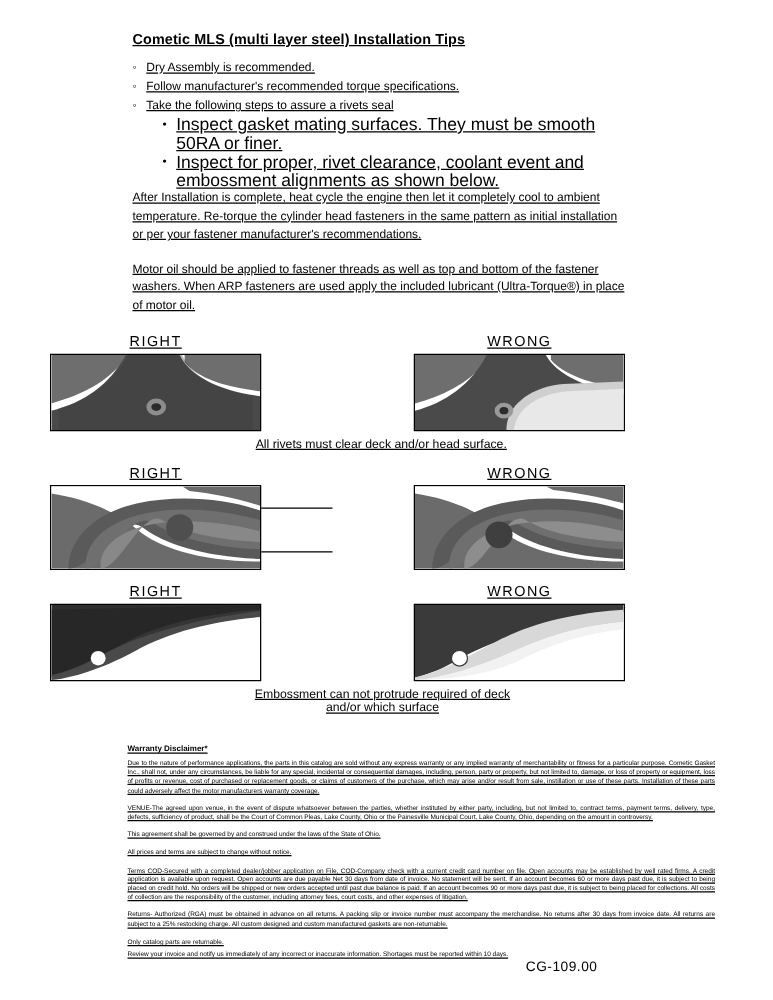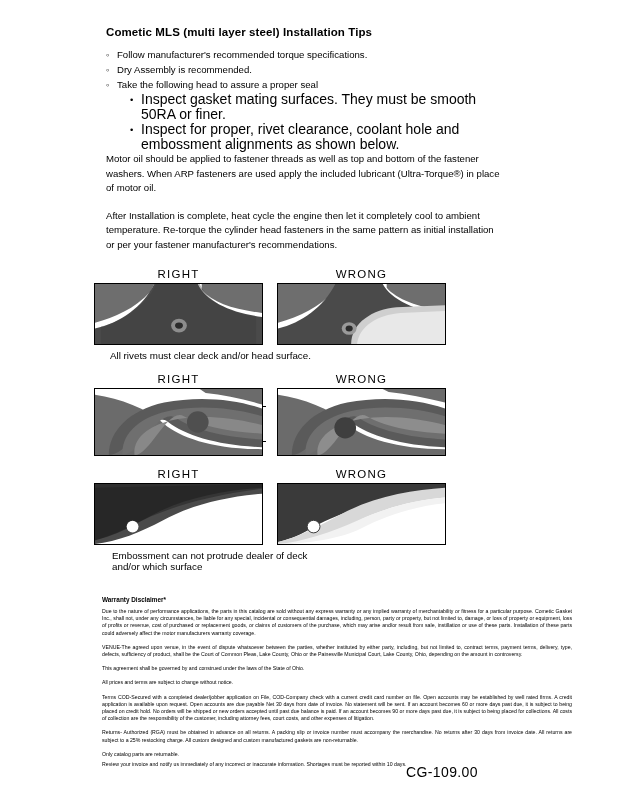--- a/index.html
+++ b/index.html
@@ -14,20 +14,21 @@
     color: #000000;
     position: relative;
     overflow: hidden;
   }
   .page {
     position: relative;
     width: 530px;
     height: 800px;
     box-sizing: border-box;
     padding: 26px 30px 10px 40px;
+    text-decoration: underline;
   }
 
   h1.title {
     font-size: 11.5px;
     font-weight: bold;
     margin: 0 0 9px 66px;
     letter-spacing: 0.1px;
   }
 
   ul.bullets {
@@ -85,21 +86,21 @@
     margin: 14px 0 0 66px;
   }
 
   
   .figures {
     margin-top: 16px;
     position: relative;
   }
   .fig-row {
     display: flex;
-    justify-content: center;
+    justify-content: space-between;
     gap: 14px;
   }
   .fig-col {
     width: 169px;
   }
   .fig-label {
     text-align: center;
     font-size: 11.5px;
     letter-spacing: 1.2px;
     margin-bottom: 3px;
@@ -112,21 +113,21 @@
     overflow: hidden;
     position: relative;
     background: #ffffff;
   }
   .fig-box.tall { height: 68px; }
   .fig-box svg { display: block; width: 100%; height: 100%; }
 
   .caption {
     font-size: 9.8px;
     margin: 5px 0 0 0;
-    text-align: left;
+    text-align: center;
     padding-left: 70px;
   }
 
   
   .callouts {
     position: absolute;
     left: 66px;
     top: 96px;
     width: 180px;
     text-align: right;
@@ -152,43 +153,43 @@
   .warranty p {
     font-size: 5.2px;
     line-height: 7.2px;
     margin: 0 0 7px 0;
     text-align: justify;
   }
   .docnum {
     position: absolute;
     right: 52px;
     bottom: 20px;
-    font-size: 14px;
+    font-size: 11px;
     letter-spacing: 0.4px;
   }
 </style>
 </head>
 <body>
 
 <div class="page">
 
   <h1 class="title">Cometic MLS (multi layer steel) Installation Tips</h1>
 
   <ul class="bullets">
+    <li>Dry Assembly is recommended.</li>
     <li>Follow manufacturer's recommended torque specifications.</li>
-    <li>Dry Assembly is recommended.</li>
-    <li>Take the following head to assure a proper seal</li>
+    <li>Take the following steps to assure a rivets seal</li>
   </ul>
   <ul class="sub" style="margin-left:78px;">
     <li>Inspect gasket mating surfaces.  They must be smooth 50RA or finer.</li>
-    <li>Inspect for proper, rivet clearance, coolant hole and embossment alignments as shown below.</li>
+    <li>Inspect for proper, rivet clearance, coolant event and embossment alignments as shown below.</li>
   </ul>
 
+  <p class="para">After Installation is complete, heat cycle the engine then let it completely cool to ambient temperature. Re-torque the cylinder head fasteners in the same pattern as initial installation or per your fastener manufacturer's recommendations.</p>
   <p class="para">Motor oil should be applied to fastener threads as well as top and bottom of the fastener washers. When ARP fasteners are used apply the included lubricant (Ultra-Torque®) in place of motor oil.</p>
-  <p class="para">After Installation is complete, heat cycle the engine then let it completely cool to ambient temperature. Re-torque the cylinder head fasteners in the same pattern as initial installation or per your fastener manufacturer's recommendations.</p>
 
   <div class="figures">
 
     <div class="fig-row">
       <div class="fig-col">
         <div class="fig-label">RIGHT</div>
         <div class="fig-box">
           <svg viewBox="0 0 169 62" preserveAspectRatio="none">
             <rect x="0" y="0" width="169" height="62" fill="#ffffff"></rect>
             <path d="M0,0 L169,0 L169,30 C140,26 120,20 108,6 L108,0 Z" fill="#6e6e6e"></path>
@@ -282,21 +283,21 @@
             <rect x="0" y="0" width="169" height="62" fill="#ffffff"></rect>
             <path d="M0,0 L169,0 L169,6 C118,12 66,26 30,48 C20,54 8,58 0,60 Z" fill="#3a3a3a"></path>
             <path d="M0,60 C20,56 44,42 70,28 C102,12 138,6 169,4 L169,14 C136,17 102,26 74,42 C52,54 24,62 0,62 Z" fill="#d8d8d8"></path>
             <path d="M0,62 C24,60 54,50 80,38 C110,24 142,16 169,14 L169,20 C140,23 110,32 84,46 C62,57 28,62 0,62 Z" fill="#f2f2f2"></path>
             <circle cx="36" cy="44" r="6.5" fill="#ffffff" stroke="#3a3a3a" stroke-width="1"></circle>
           </svg>
         </div>
       </div>
     </div>
     <div class="caption" style="padding-left:72px;">
-      <span>Embossment can not protrude dealer of deck</span><br>
+      <span>Embossment can not protrude required of deck</span><br>
       <span>and/or which surface</span>
     </div>
   </div>
 
   <div class="warranty">
     <h3>Warranty Disclaimer*</h3>
     <p>Due to the nature of performance applications, the parts in this catalog are sold without any express warranty or any implied warranty of merchantability or fitness for a particular purpose.  Cometic Gasket Inc., shall not, under any circumstances, be liable for any special, incidental or consequential damages, including, person, party or property, but not limited to, damage, or loss of property or equipment, loss of profits or revenue, cost of purchased or replacement goods, or claims of customers of the purchase, which may arise and/or result from sale, instillation or use of these parts.  Installation of these parts could adversely affect the motor manufacturers warranty coverage.</p>
     <p>VENUE-The agreed upon venue, in the event of dispute whatsoever between the parties, whether instituted by either party, including, but not limited to, contract terms, payment terms, delivery, type, defects, sufficiency of product, shall be the Court of Common Pleas, Lake County, Ohio or the Painesville Municipal Court, Lake County, Ohio, depending on the amount in controversy.</p>
     <p>This agreement shall be governed by and construed under the laws of the State of Ohio.</p>
     <p>All prices and terms are subject to change without notice.</p>

